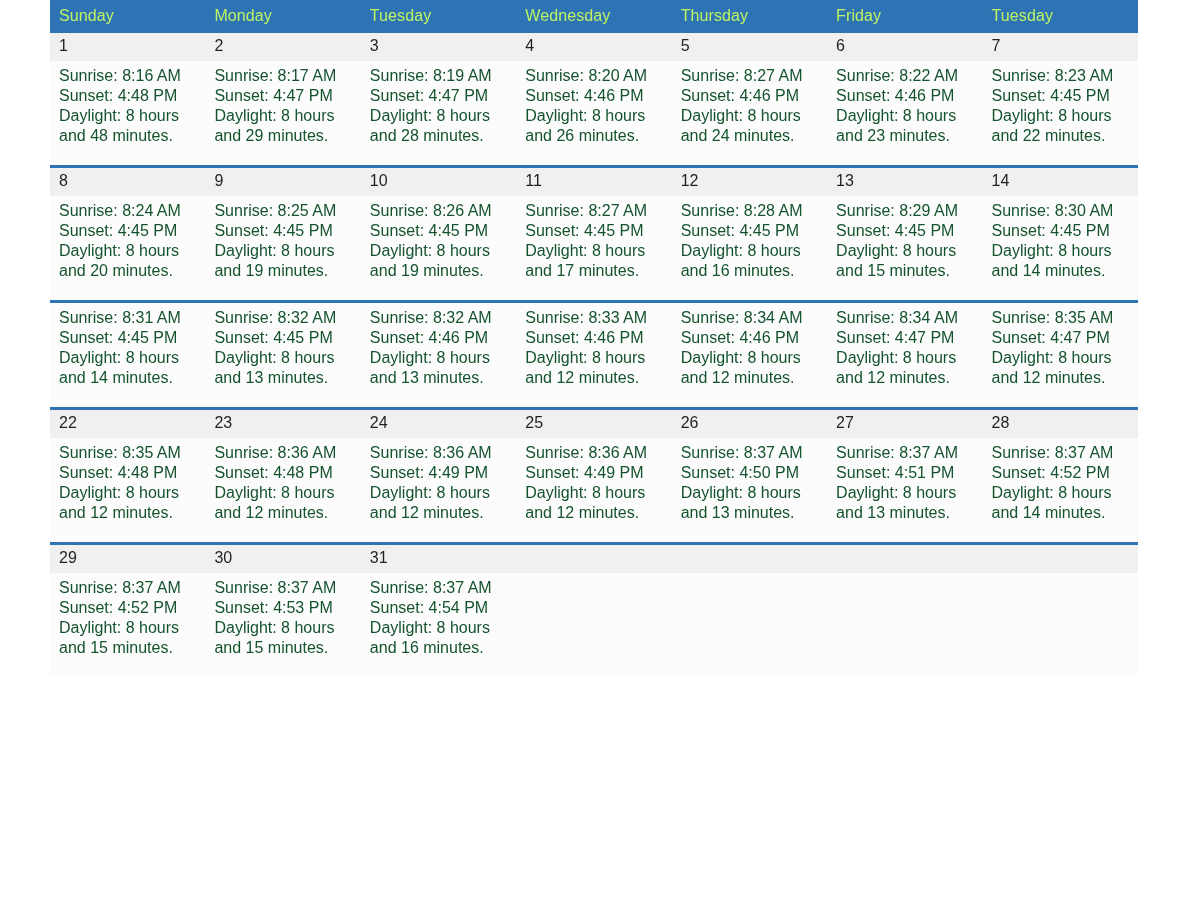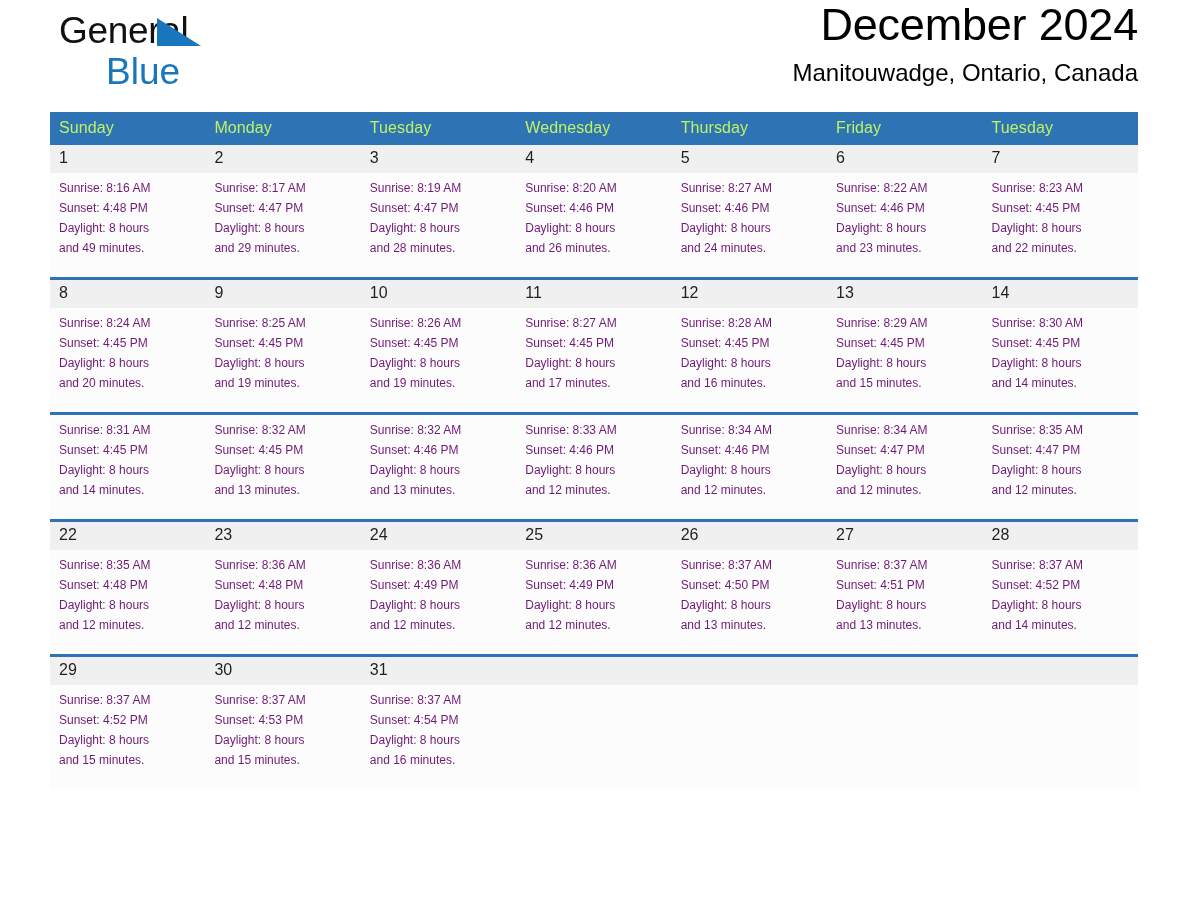--- a/index.html
+++ b/index.html
@@ -117,46 +117,33 @@
     padding: 4px 0 5px 9px;
     font-size: 16px;
     color: #231f20;
     height: 19px;
     vertical-align: top;
   }
   .detail-row td {
     background: #fcfcfc;
     padding: 5px 8px 14px 9px;
     vertical-align: top;
-    font-size: 12px;
+    font-size: 16px;
     line-height: 20px;
-    color: #701a75;
+    color: #14532d;
     height: 85px;
   }
   .detail-row td.empty { background: #fcfcfc; }
   .dline { display: block; white-space: nowrap; }
 </style>
 </head>
 <body>
 
 <div class="page">
 
-  <div class="header">
-    <div class="brand">
-      <span class="brand-row1">
-        <span class="brand-general">General</span>
-        <span class="brand-tri"></span>
-      </span>
-      <span class="brand-row2">Blue</span>
-    </div>
-    <div class="titles">
-      <div class="cal-title">December 2024</div>
-      <div class="cal-subtitle">Manitouwadge, Ontario, Canada</div>
-    </div>
-  </div>
 
   <table class="calendar">
     <thead>
       <tr>
         <th>Sunday</th>
         <th>Monday</th>
         <th>Tuesday</th>
         <th>Wednesday</th>
         <th>Thursday</th>
         <th>Friday</th>
@@ -171,21 +158,21 @@
           <td>4</td>
           <td>5</td>
           <td>6</td>
           <td>7</td>
         </tr>
         <tr class="detail-row">
           <td>
             <span class="dline">Sunrise: 8:16 AM</span>
             <span class="dline">Sunset: 4:48 PM</span>
             <span class="dline">Daylight: 8 hours</span>
-            <span class="dline">and 49 minutes.</span>
+            <span class="dline">and 48 minutes.</span>
           </td>
           <td>
             <span class="dline">Sunrise: 8:17 AM</span>
             <span class="dline">Sunset: 4:47 PM</span>
             <span class="dline">Daylight: 8 hours</span>
             <span class="dline">and 29 minutes.</span>
           </td>
           <td>
             <span class="dline">Sunrise: 8:19 AM</span>
             <span class="dline">Sunset: 4:47 PM</span>

